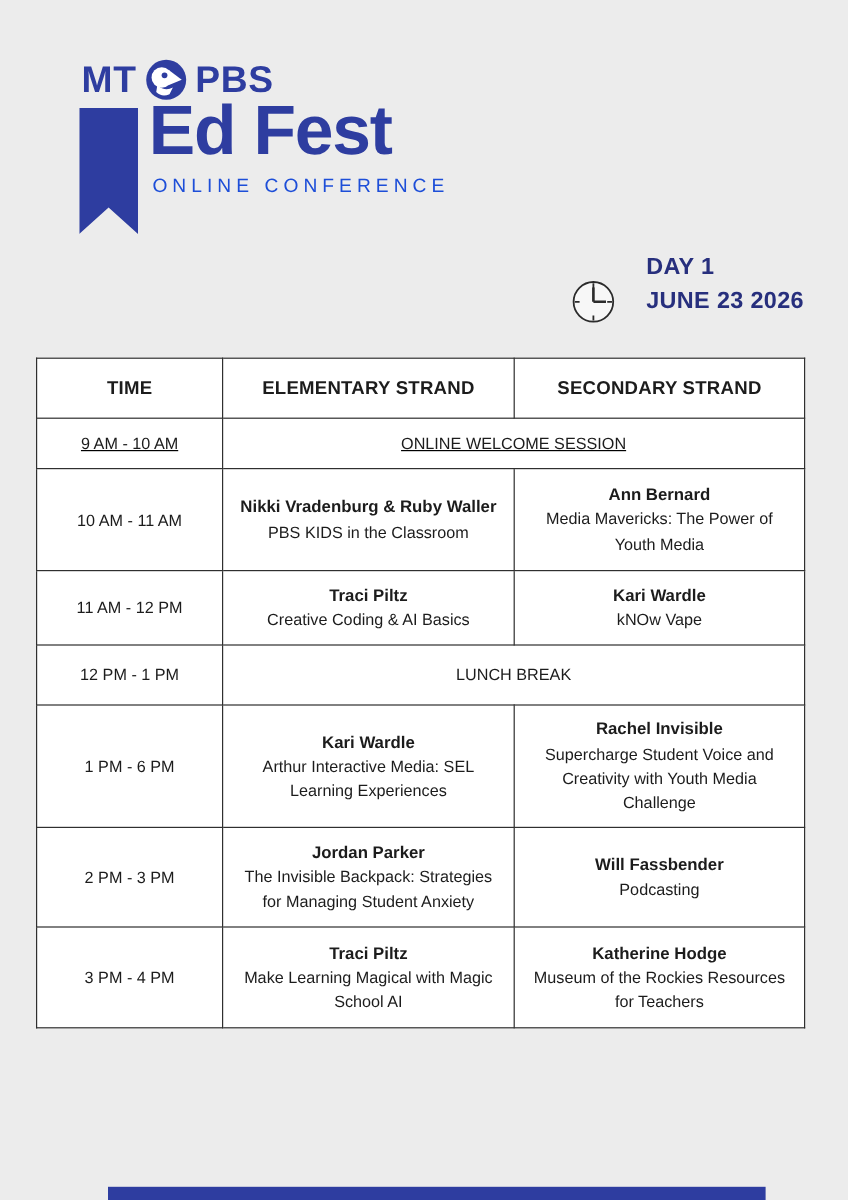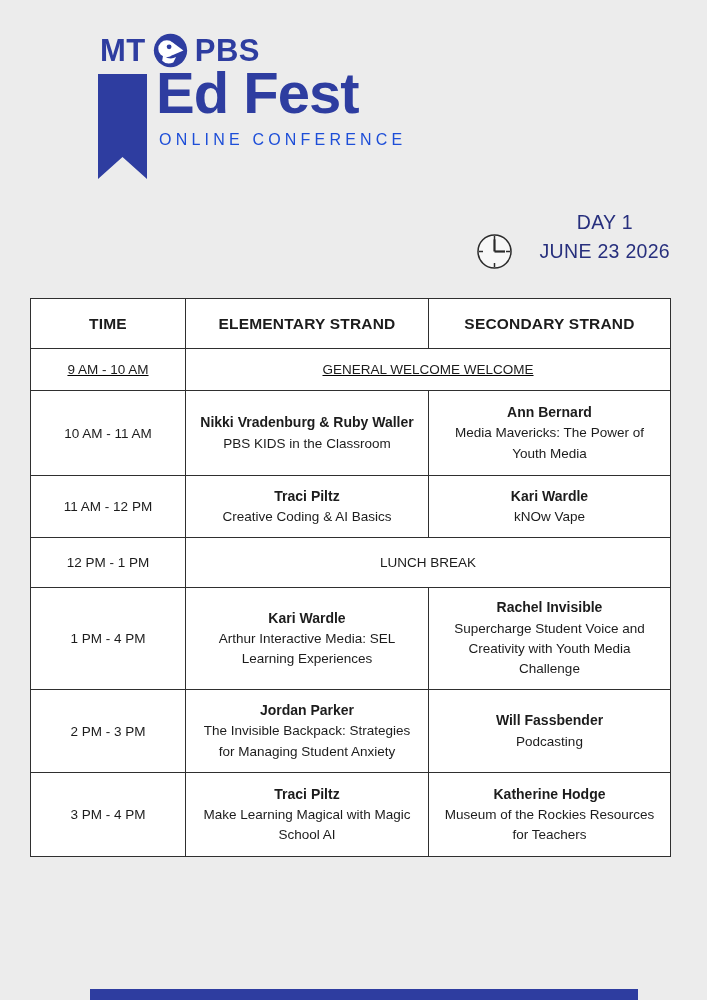--- a/index.html
+++ b/index.html
@@ -4,21 +4,21 @@
 <style>
   html,body{margin:0;padding:0;}
   .page{
     position:relative;
     width:707px;height:1000px;
     background:#ececec;
     font-family:"Liberation Sans", sans-serif;
     overflow:hidden;
   }
   
-  .logo-block{position:absolute;left:64px;top:32px;width:340px;margin-left:32px;}
+  .logo-block{position:absolute;left:64px;top:48px;width:340px;}
   .network-row{
     display:flex;align-items:center;gap:6px;
     margin-left:4px;
     color:#2e3da0;font-weight:bold;font-size:31px;letter-spacing:0.5px;
   }
   .pbs-circle{width:37px;height:37px;display:block;}
   .ribbon{
     position:absolute;left:2px;top:42px;
     width:49px;height:105px;background:#2e3da0;
     clip-path:polygon(0 0,100% 0,100% 100%,50% 79%,0 100%);
@@ -29,21 +29,21 @@
     letter-spacing:-1px;
   }
   .edfest-sub{
     position:absolute;left:63px;top:99px;
     color:#1d4ed8;font-weight:500;font-size:16px;letter-spacing:4.2px;
     white-space:nowrap;
   }
   
   .event-info{
     position:absolute;right:37px;top:208px;
-    text-align:center;color:#272f7d;font-weight:normal;font-size:19.5px;
+    text-align:left;color:#272f7d;font-weight:bold;font-size:19.5px;
     line-height:29px;letter-spacing:0.3px;
   }
   .clock{position:absolute;left:475px;top:232px;width:39px;height:39px;}
   
   table.schedule{
     position:absolute;left:30px;top:298px;
     width:640px;border-collapse:collapse;background:#ffffff;
     table-layout:fixed;
     padding-left:40px;
   }
@@ -120,21 +120,21 @@
       </colgroup>
     <tbody>
         <tr class="rh-hdr">
       <th>TIME</th>
       <th>ELEMENTARY STRAND</th>
       <th>SECONDARY STRAND</th>
     </tr>
 
     <tr class="rh-a">
       <td class="time-cell">9 AM - 10 AM</td>
-      <td class="merged-cell" colspan="2">GENERAL WELCOME WELCOME</td>
+      <td class="merged-cell" colspan="2">ONLINE WELCOME SESSION</td>
     </tr>
 
     <tr class="rh-b">
       <td class="time-cell">10 AM - 11 AM</td>
       <td>
         <div class="speaker">Nikki Vradenburg &amp; Ruby Waller</div>
         <div class="session">PBS KIDS in the Classroom</div>
       </td>
       <td>
         <div class="speaker">Ann Bernard</div>
@@ -153,21 +153,21 @@
         <div class="session">kNOw Vape</div>
       </td>
     </tr>
 
     <tr class="rh-d">
       <td class="time-cell">12 PM - 1 PM</td>
       <td class="merged-cell" colspan="2">LUNCH BREAK</td>
     </tr>
 
     <tr class="rh-e">
-      <td class="time-cell">1 PM - 4 PM</td>
+      <td class="time-cell">1 PM - 6 PM</td>
       <td>
         <div class="speaker">Kari Wardle</div>
         <div class="session">Arthur Interactive Media: SEL Learning Experiences</div>
       </td>
       <td>
         <div class="speaker">Rachel Invisible</div>
         <div class="session">Supercharge Student Voice and Creativity with Youth Media Challenge</div>
       </td>
     </tr>
 

